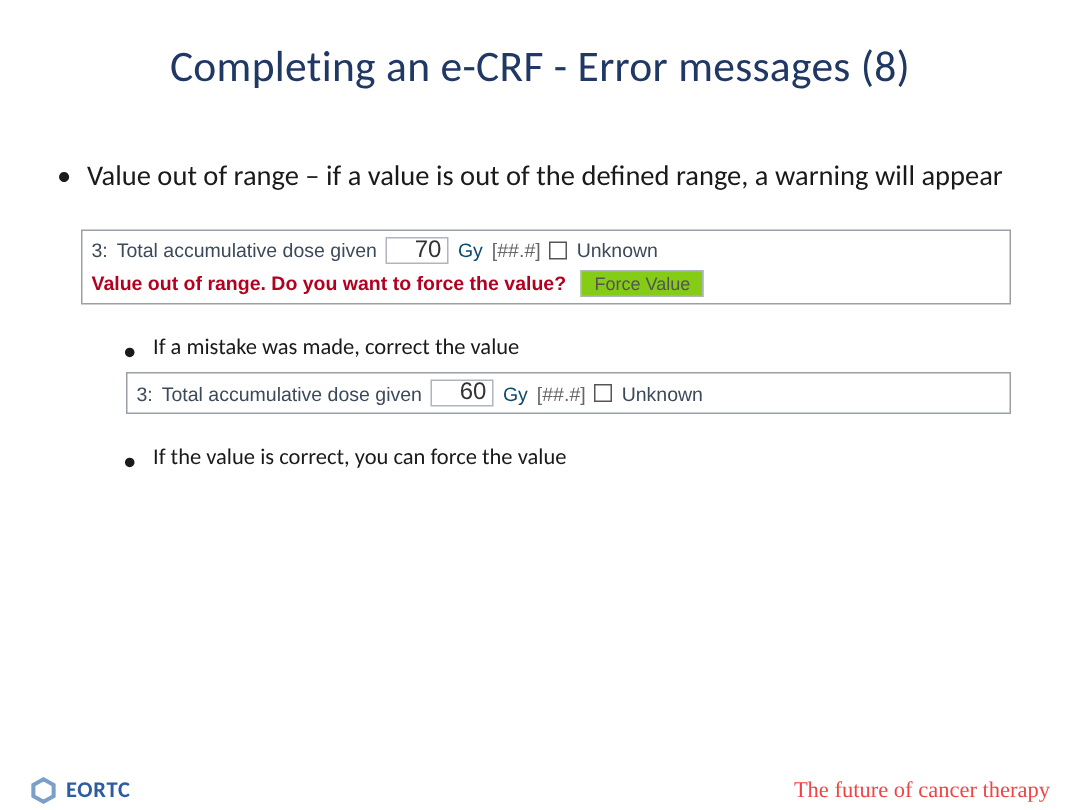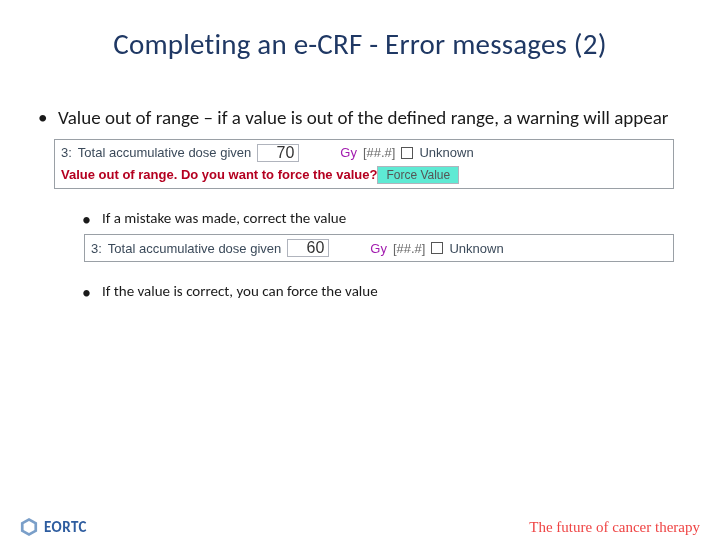--- a/index.html
+++ b/index.html
@@ -24,21 +24,21 @@
     letter-spacing: 0.2px;
   }
   ul.bullets {
     list-style: none;
     padding: 0; margin: 0;
     font-size: 19px;
   }
   ul.bullets > li {
     position: relative;
     padding-left: 22px;
-    margin-bottom: 9px;
+    margin-bottom: 23px;
     line-height: 1.25;
   }
   ul.bullets > li::before {
     content: "•";
     position: absolute;
     left: 2px; top: 0;
     font-size: 19px;
   }
   ul.sub {
     list-style: none;
@@ -85,40 +85,41 @@
     width: 42px;
     height: 18px;
     font-size: 16px;
     text-align: right;
     padding: 1px 4px;
     display: inline-flex;
     align-items: center;
     justify-content: flex-end;
     color: #333;
   }
-  .crf-unit { color: #a21caf; margin-left: 35px; }
+  .crf-unit { color: #0c4a6e; }
   .crf-format { color: #666; }
   .crf-check {
     width: 12px; height: 12px;
     border: 1px solid #555;
     display: inline-block;
     background: #fff;
   }
   .crf-unknown { color: #3b4a5a; }
   .crf-warn {
     color: #b40020;
     font-weight: bold;
     padding-top: 4px;
     display: flex;
     align-items: center;
+    gap: 10px;
     font-size: 13px;
   }
   .force-btn {
     border: 1px solid #b0b4bd;
-    background: #5eead4;
+    background: #84cc16;
     color: #555;
     font-family: Verdana, Arial, sans-serif;
     font-size: 12px;
     padding: 1px 8px;
     font-weight: normal;
   }
   .footer {
     position: absolute;
     left: 0; right: 0; bottom: 4px;
     display: flex;
@@ -150,21 +151,21 @@
     font-family: "Brush Script MT", "Segoe Script", cursive;
     font-size: 15px;
     color: #ef4444;
   }
 </style>
 </head>
 <body>
 
 <div class="slide">
 
-  <h1 class="title">Completing an e-CRF - Error messages (2)</h1>
+  <h1 class="title">Completing an e-CRF - Error messages (8)</h1>
 
   <ul class="bullets">
     <li>Value out of range – if a value is out of the defined range, a warning will appear</li>
   </ul>
 
   <div class="crf-box">
     <div class="crf-row">
       <span class="crf-label">3:</span>
       <span class="crf-label">Total accumulative dose given</span>
       <span class="crf-input">70</span>

